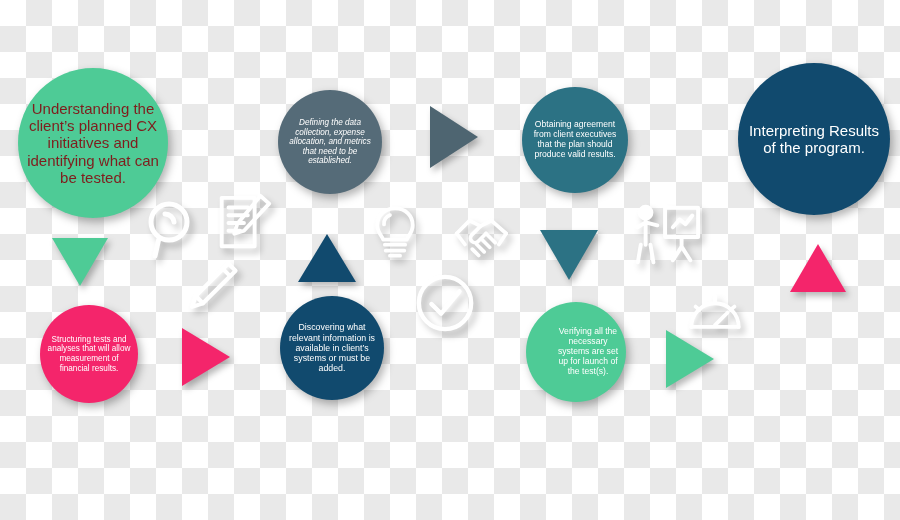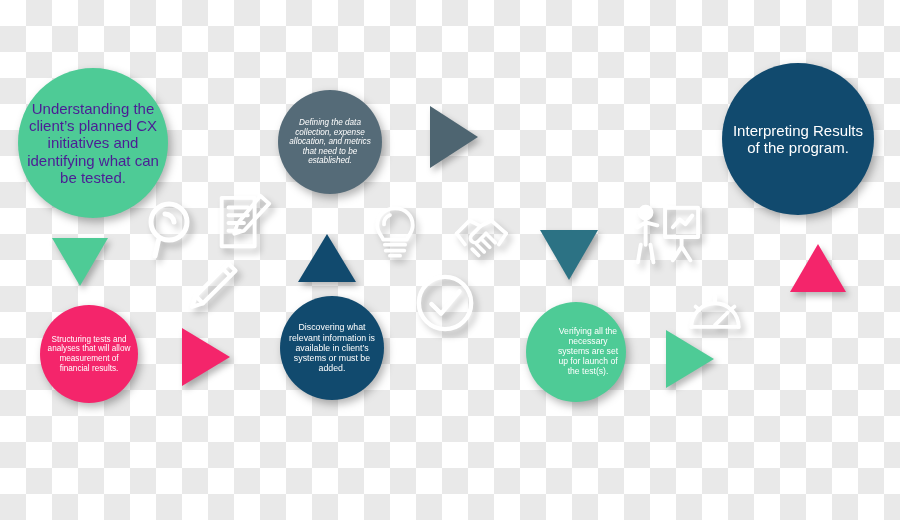--- a/index.html
+++ b/index.html
@@ -60,26 +60,29 @@
     position: absolute;
     filter: drop-shadow(4px 5px 3px rgba(0,0,0,0.22));
   }
   .deco svg { display: block; }
 </style>
 </head>
 <body>
 
 <div id="canvas">
     <div class="node" style="left: 18px; top: 68px; width: 150px; height: 150px; background: rgb(78, 203, 150);">
-      <span class="node-text" style="font-size: 15px; color: #4c1d95;">Understanding the client’s planned CX initiatives and identifying what can be tested.</span>
+      <span class="node-text" style="font-size: 15px; color: #7f1d1d;">Understanding the client’s planned CX initiatives and identifying what can be tested.</span>
     </div>
     <div class="node" style="left: 278px; top: 90px; width: 104px; height: 104px; background: rgb(85, 107, 120); font-style: italic;">
       <span class="node-text" style="font-size: 8.2px; color: rgb(255, 255, 255);">Defining the data collection, expense allocation, and metrics that need to be established.</span>
     </div>
-    <div class="node" style="left: 722px; top: 63px; width: 152px; height: 152px; background: rgb(17, 74, 110);">
+    <div class="node" style="left: 522px; top: 87px; width: 106px; height: 106px; background: rgb(44, 114, 132);">
+      <span class="node-text" style="font-size: 8.6px; color: rgb(255, 255, 255);">Obtaining agreement from client executives that the plan should produce valid results.</span>
+    </div>
+    <div class="node" style="left: 738px; top: 63px; width: 152px; height: 152px; background: rgb(17, 74, 110);">
       <span class="node-text" style="font-size: 15px; color: rgb(255, 255, 255);">Interpreting Results of the program.</span>
     </div>
     <div class="node" style="left: 40px; top: 305px; width: 98px; height: 98px; background: rgb(244, 37, 107);">
       <span class="node-text" style="font-size: 8.2px; color: rgb(255, 255, 255);">Structuring tests and analyses that will allow measurement of financial results.</span>
     </div>
     <div class="node" style="left: 280px; top: 296px; width: 104px; height: 104px; background: rgb(17, 74, 110);">
       <span class="node-text" style="font-size: 8.8px; color: rgb(255, 255, 255);">Discovering what relevant information is available in client’s systems or must be added.</span>
     </div>
     <div class="node" style="left: 526px; top: 302px; width: 100px; height: 100px; background: rgb(78, 203, 150);">
       <span class="node-text" style="font-size: 8.6px; color: rgb(255, 255, 255); margin-left: 24px;">Verifying all the necessary systems are set up for launch of the test(s).</span>

